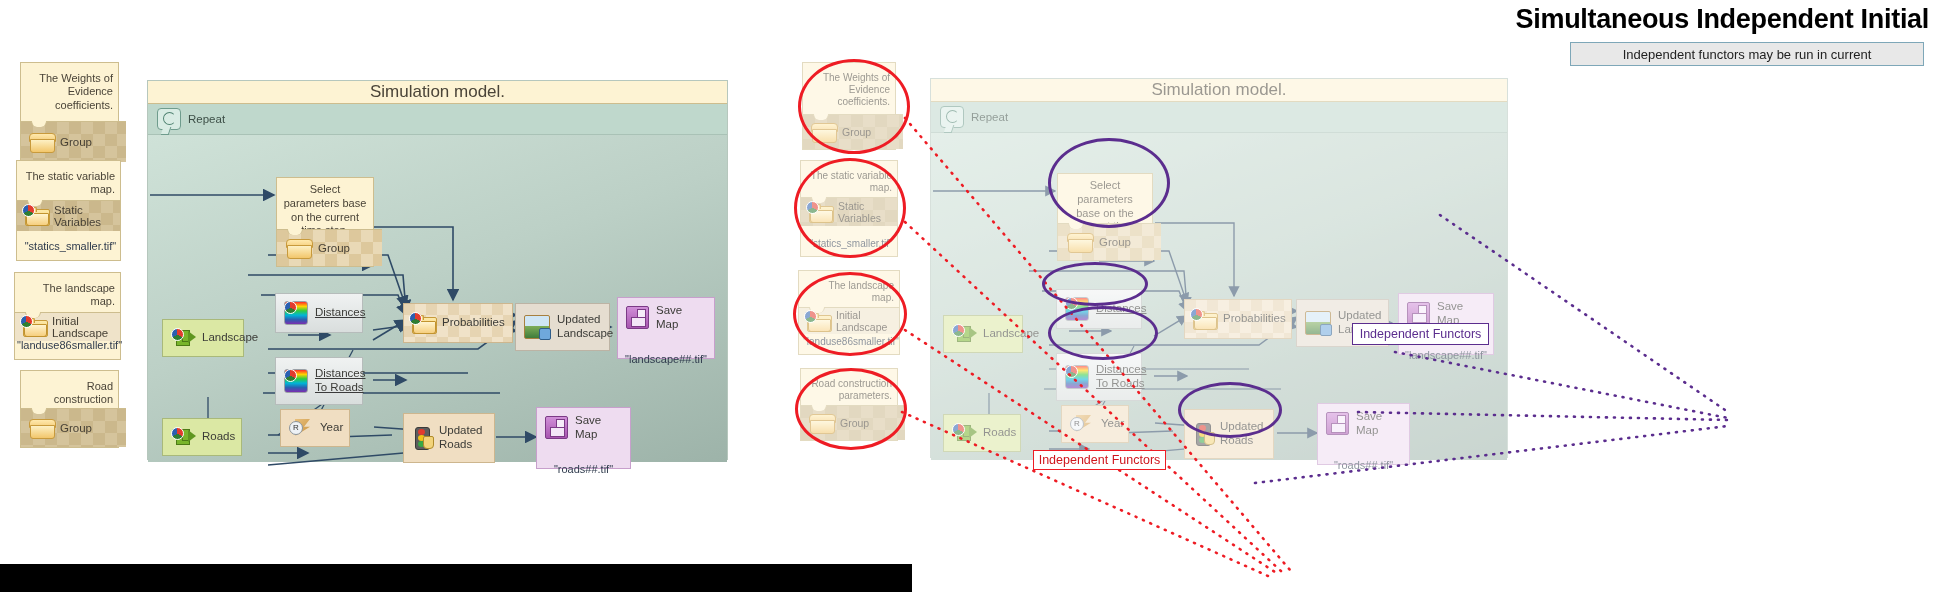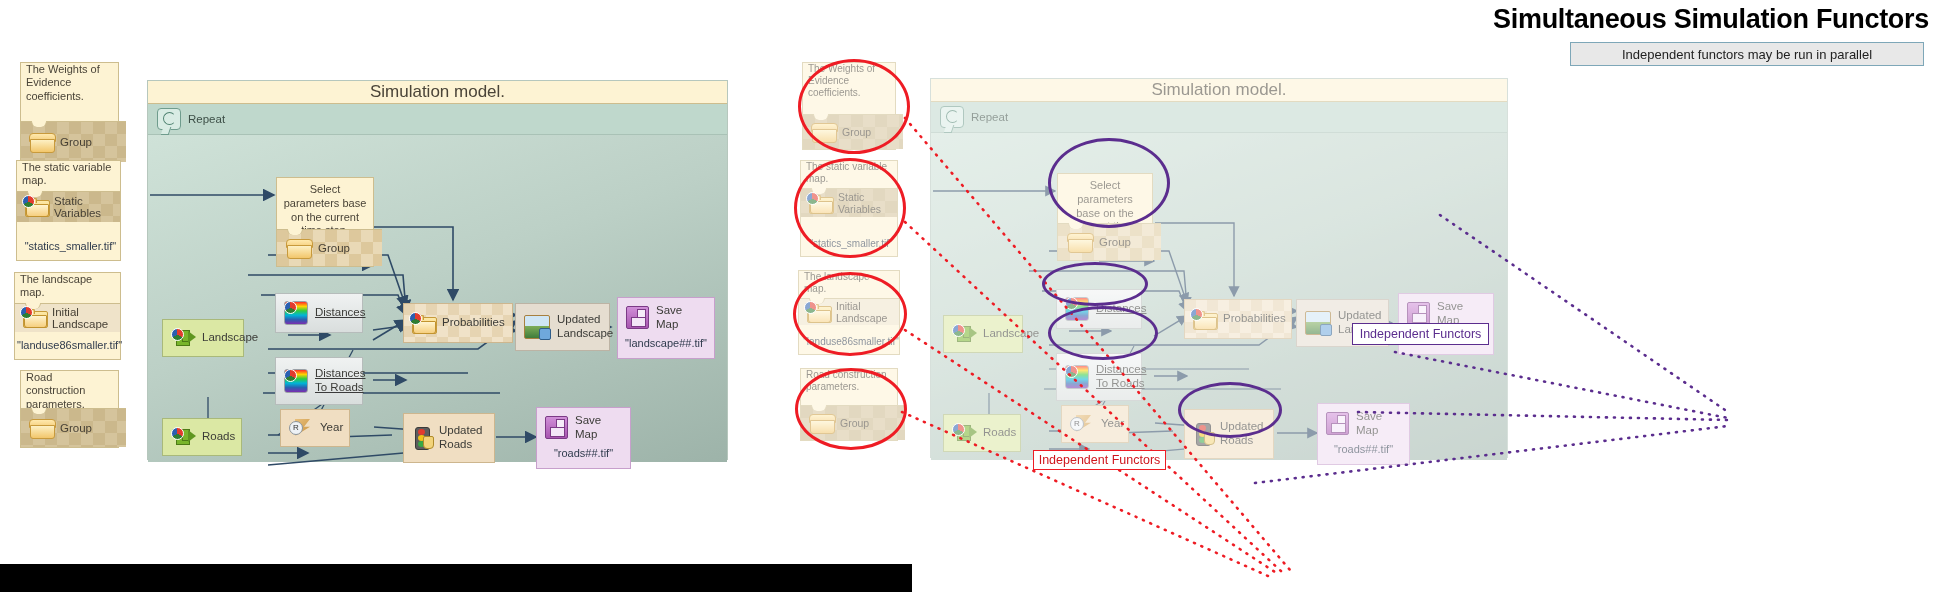--- a/index.html
+++ b/index.html
@@ -16,21 +16,21 @@
       color:#000;letter-spacing:-.3px;white-space:nowrap;font-family:"Liberation Sans",sans-serif;}
   .caption-box{position:absolute;left:1570px;top:42px;width:354px;height:24px;
       background:#e8e8e8;border:1px solid #7ea7b8;box-sizing:border-box;
       display:flex;align-items:center;justify-content:center;font-size:13px;color:#222;}
 
   
   .node{position:absolute;box-sizing:border-box;}
 
   
   .note{background:#fdf3d3;border:1px solid #cdbd8e;}
-  .note .note-txt{padding:0 5px 3px;text-align:left;font-size:11px;line-height:1.22;color:#4a4438;}
+  .note .note-txt{padding:9px 5px 3px;text-align:right;font-size:11px;line-height:1.22;color:#4a4438;}
   .note .grp{position:relative;background:
       repeating-conic-gradient(#d5c49c 0% 25%, #cbb88c 0% 50%) 0 0/24px 24px;
       border-top:1px solid #cdbd8e;height:40px;display:flex;align-items:center;gap:6px;padding-left:8px;}
   .note .grp .lbl{font-size:11.5px;color:#453f34;}
   .tab-notch{position:absolute;left:10px;top:-1px;width:14px;height:6px;
       background:#fdf3d3;border-left:1px solid #cdbd8e;border-right:1px solid #cdbd8e;
       border-radius:0 0 7px 7px;}
 
   
   .fpath{text-align:center;font-size:11px;color:#2f3b4d;padding:7px 2px 6px;}
@@ -104,21 +104,21 @@
   .fn{position:absolute;box-sizing:border-box;display:flex;align-items:center;gap:7px;
       padding:0 8px;font-size:11.5px;}
   .fn-green{background:#dbe8a4;border:1px solid #a9b97a;}
   .fn-grey{background:linear-gradient(#f0f2f2,#d9dedd);border:1px solid #b6bcbb;text-decoration:underline;}
   .fn-beige{background:#f0dec2;border:1px solid #cdb68e;}
   .fn-tan{background:#e5ddd0;border:1px solid #bcb3a4;}
   .fn-purple{background:#eedcf0;border:1px solid #c79fcc;}
   .fn-group{background:repeating-conic-gradient(#f0e2c8 0% 25%, #e6d4b2 0% 50%) 0 0/22px 22px;
       border:1px solid #cdb68e;}
   .fn .t{line-height:1.18;color:#3b3b37;}
-  .fn.col{flex-direction:column;align-items:stretch;justify-content:flex-start;gap:0;padding:0;}
+  .fn.col{flex-direction:column;align-items:stretch;justify-content:flex-start;gap:16px;padding:0;}
   .fn .hdr{display:flex;align-items:center;gap:7px;padding:6px 8px 0;}
   .fn .sub{font-size:11px;color:#2f3b4d;text-align:center;padding:6px 2px 0;}
 
   
   .inote{position:absolute;background:#fdf3d3;border:1px solid #cdbd8e;box-sizing:border-box;}
   .inote .it{padding:5px 6px 4px;text-align:center;font-size:11px;line-height:1.25;color:#4a4438;}
   .inote .ig{position:relative;height:36px;border-top:1px solid #cdbd8e;display:flex;align-items:center;gap:7px;padding-left:9px;
       background:repeating-conic-gradient(#e9d9b6 0% 25%, #ddc89c 0% 50%) 0 0/24px 24px;}
   .inote .ig .lbl{font-size:11.5px;color:#453f34;}
 
@@ -136,23 +136,23 @@
   
   .faded{opacity:.55;}
 </style>
 </head>
 <body>
 
 <div class="stage">
 
   <div class="black-bar"></div>
 
-  <div class="deck-title">Simultaneous Simulation Functors</div>
+  <div class="deck-title">Simultaneous Independent Initial</div>
   <div class="caption-box">
-    <span>Independent functors may be run in parallel</span>
+    <span>Independent functors may be run in current</span>
   </div>
 
   <div class="node note" style="left:20px;top:62px;width:99px;height:101px;">
     <div class="note-txt">The Weights of Evidence coefficients.</div>
     <div class="grp" style="position:absolute;left:0;bottom:0;width:100%;">
       <div class="tab-notch"></div>
       <span class="ico grpbox">
           <span class="lid"></span>
           <span class="body"></span>
         </span>

